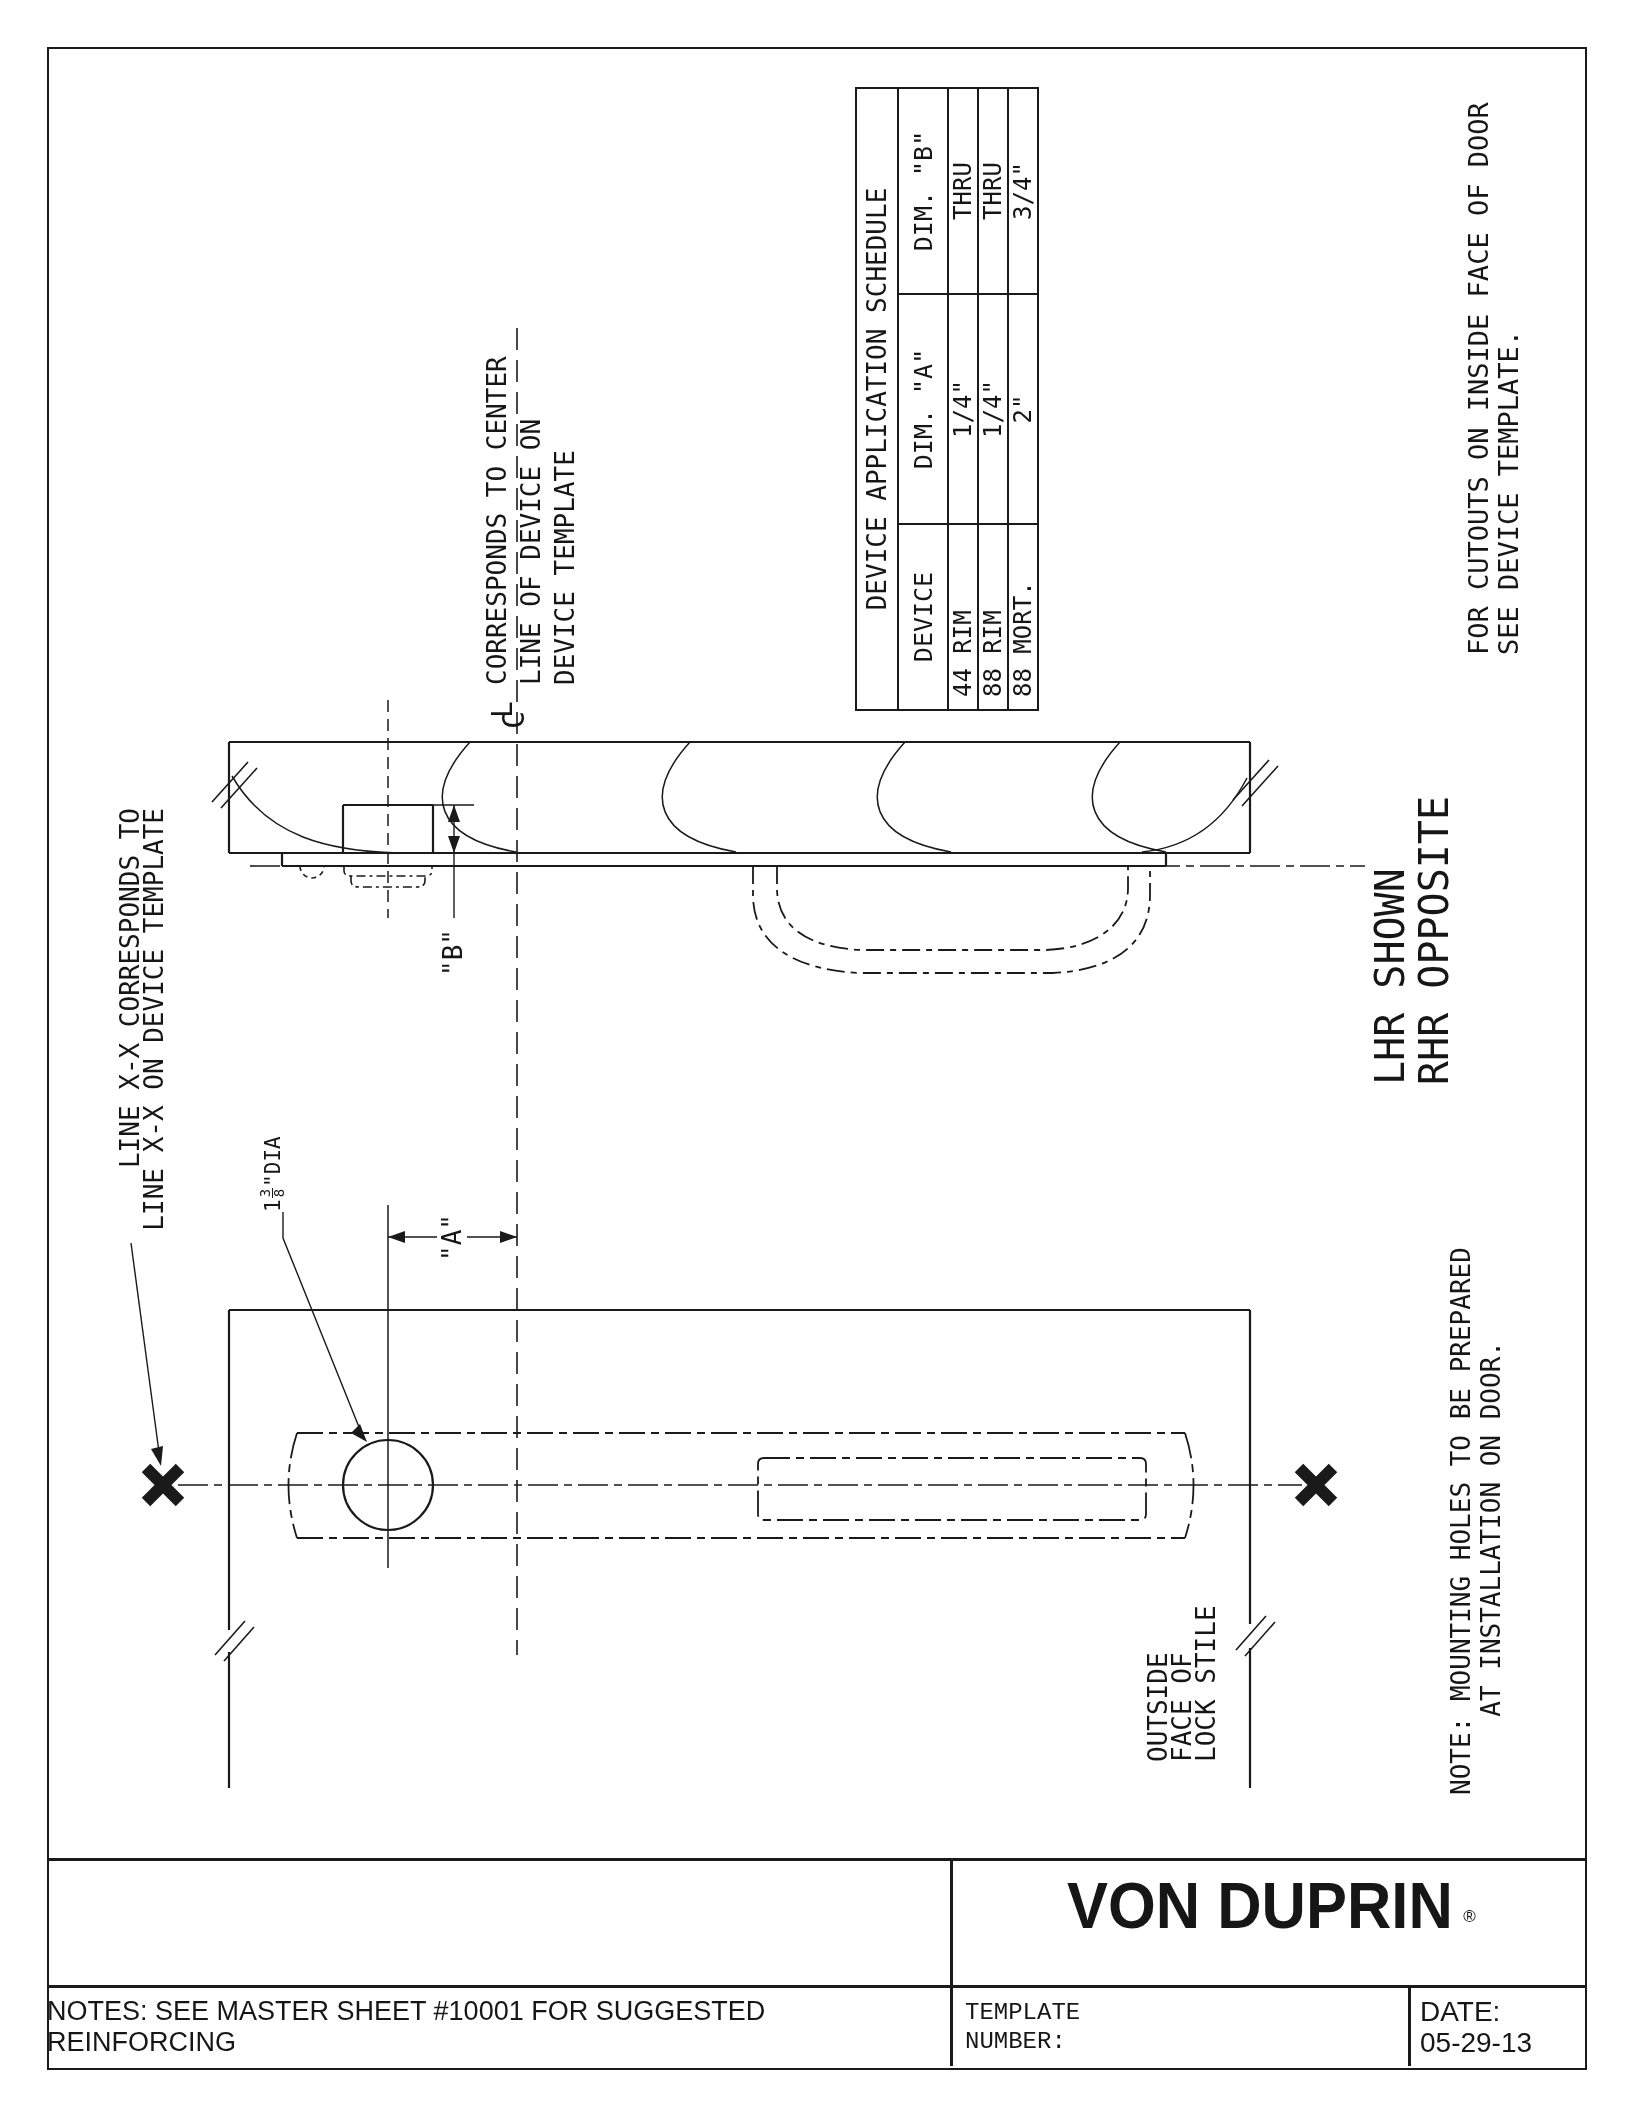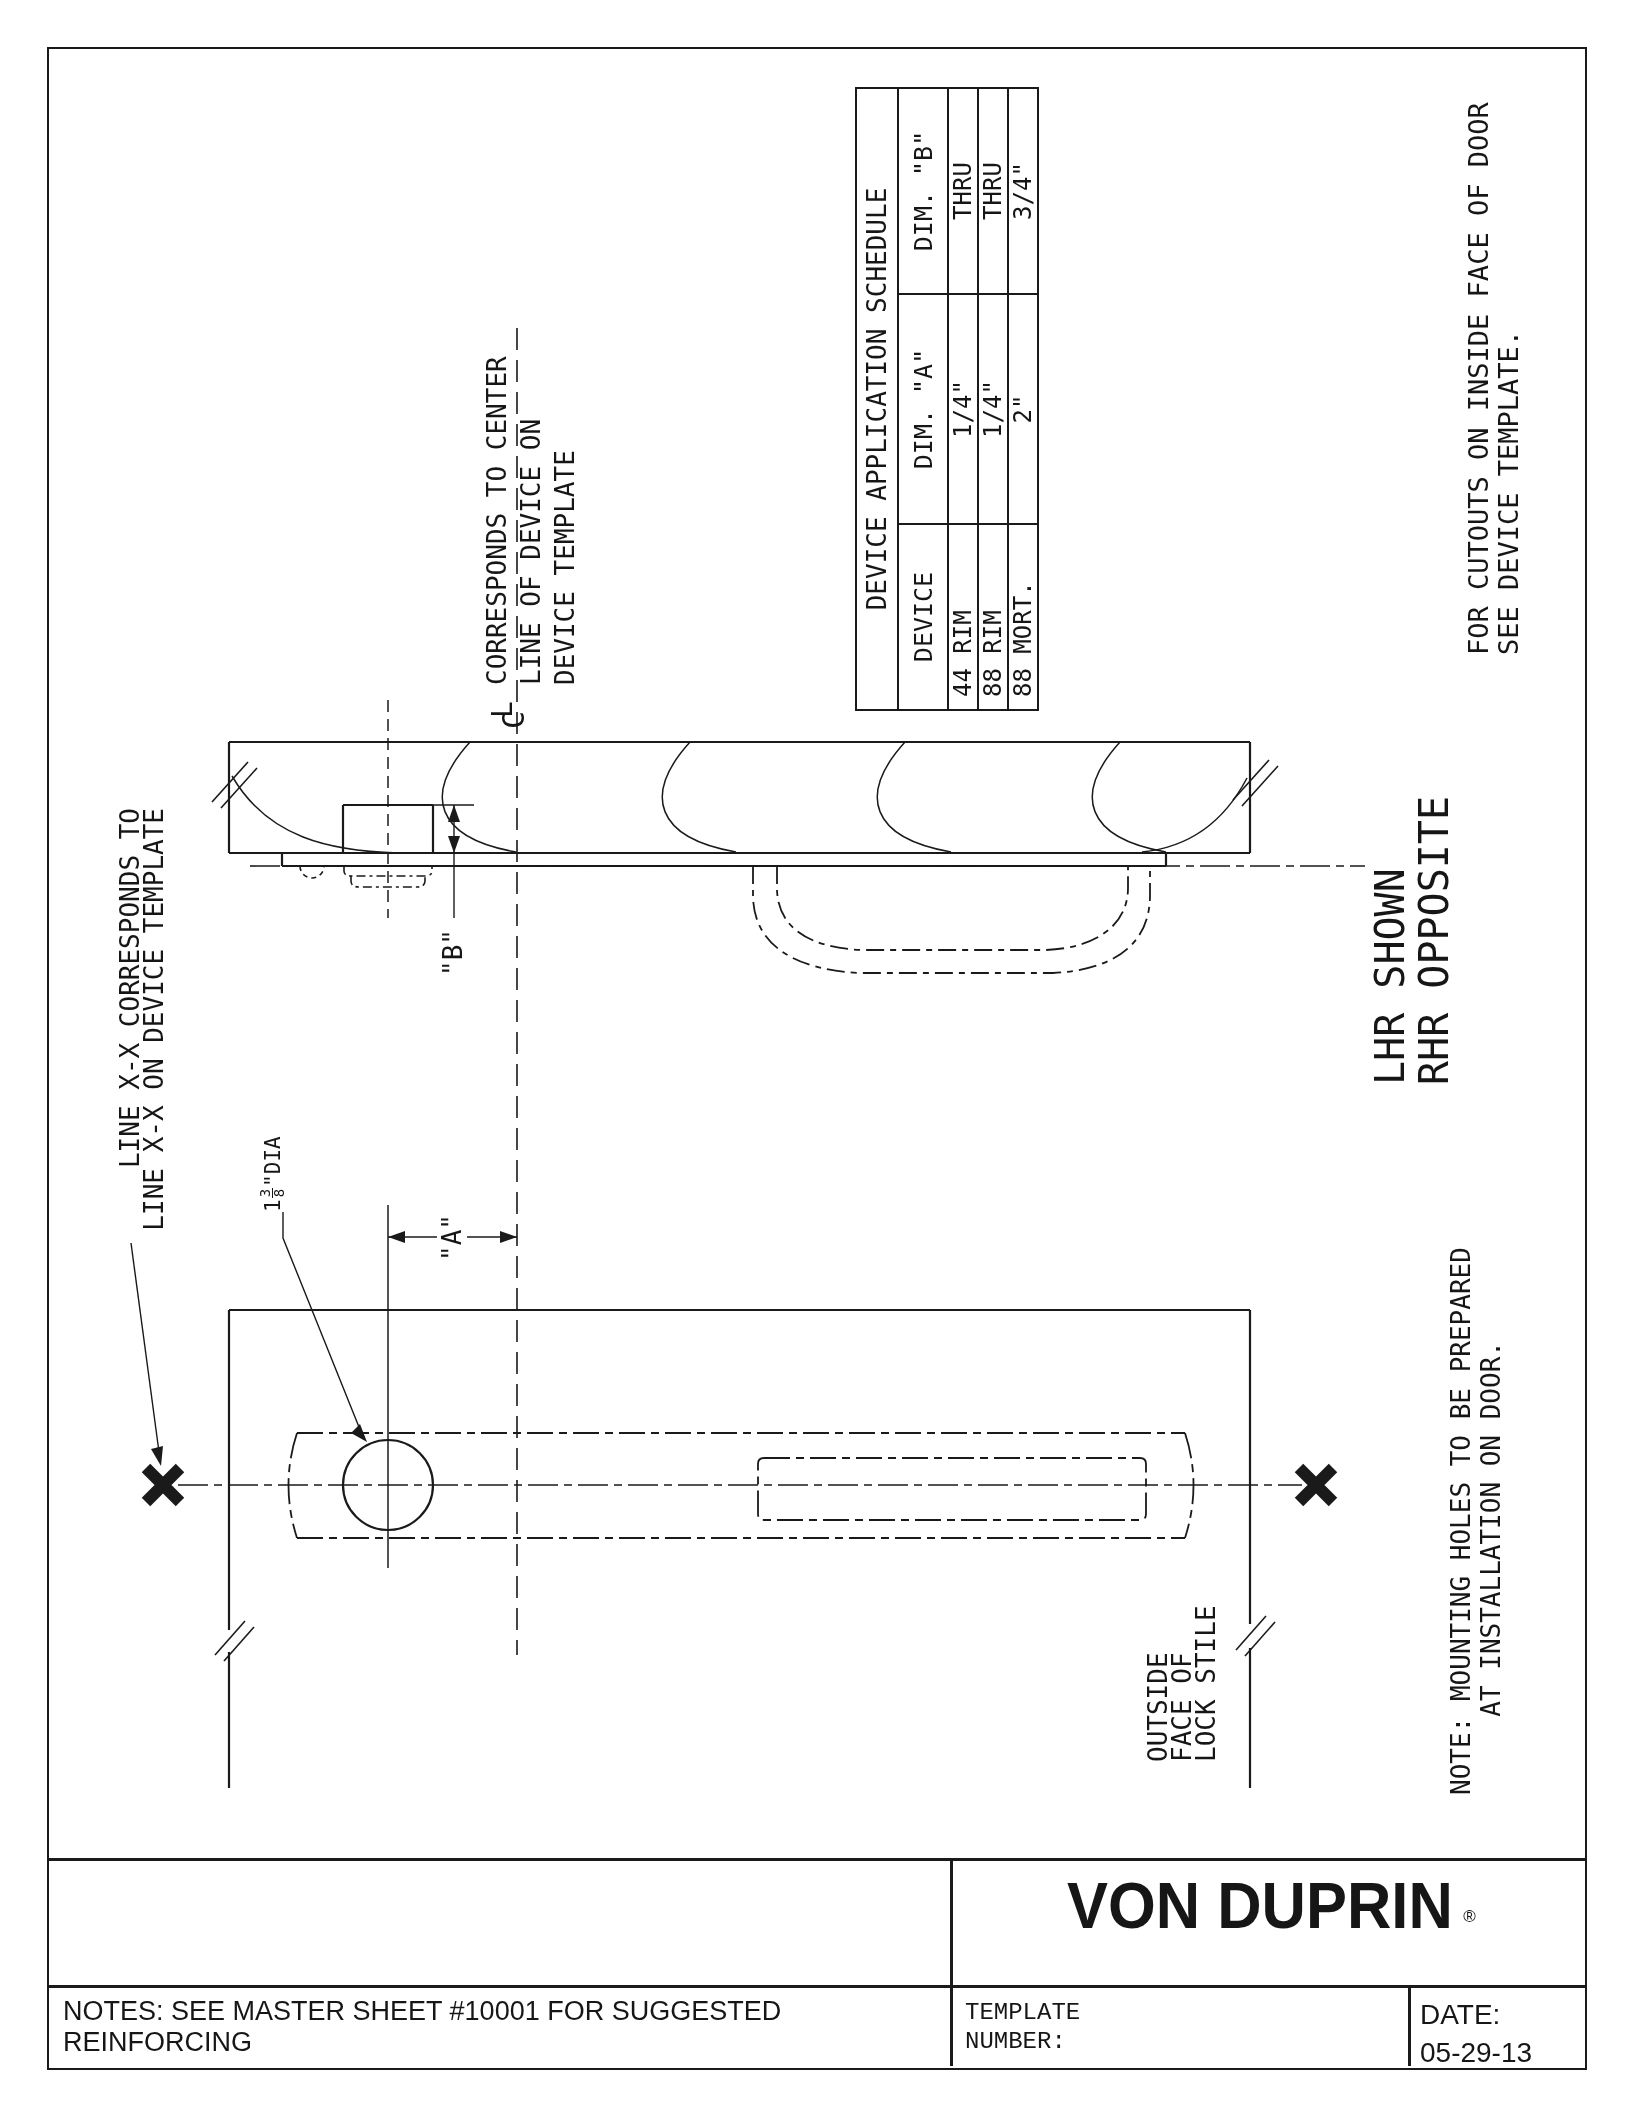--- a/index.html
+++ b/index.html
@@ -31,25 +31,25 @@
   #schedule .dim{text-align:center;}
   
   .tb-line{position:absolute;background:#1a1a1a;z-index:3;}
   .tb-text{position:absolute;z-index:4;}
   #tb-title{left:47px;top:1859px;width:903px;height:126px;display:flex;align-items:center;justify-content:center;
             font-size:46px;letter-spacing:0.5px;}
   #tb-brand{left:950px;top:1859px;width:635px;height:94px;display:flex;align-items:center;justify-content:center;}
   #tb-brand .logo{font-size:64px;font-weight:bold;letter-spacing:0px;transform:scale(0.96,1.02);white-space:nowrap;}
   #tb-brand .reg{font-size:17px;align-self:flex-end;margin:0 0 26px 2px;}
   #tb-notes{left:47px;top:1987px;width:903px;height:79px;display:flex;align-items:center;justify-content:center;
-            font-size:27px;margin-left:16px;}
+            font-size:27px;}
   #tb-tmpl-label{left:965px;top:1998px;width:150px;height:60px;font-size:24px;line-height:29px;white-space:pre;font-family:Liberation Mono, monospace;}
   #tb-tmpl-num{left:1115px;top:1991px;width:280px;height:70px;display:flex;align-items:center;justify-content:center;
                font-size:50px;}
-  #tb-date{left:1420px;top:1996px;width:160px;height:64px;font-size:28px;line-height:38px;white-space:pre;}
+  #tb-date{left:1420px;top:1996px;width:160px;height:64px;font-size:28px;line-height:31px;white-space:pre;}
 </style>
 </head>
 <body>
 
 <div id="page">
 
   <div id="border"></div>
 
   <svg class="lines" width="1632" height="2112" viewBox="0 0 1632 2112">
     <g stroke="#1a1a1a" fill="none" stroke-width="2.2">

